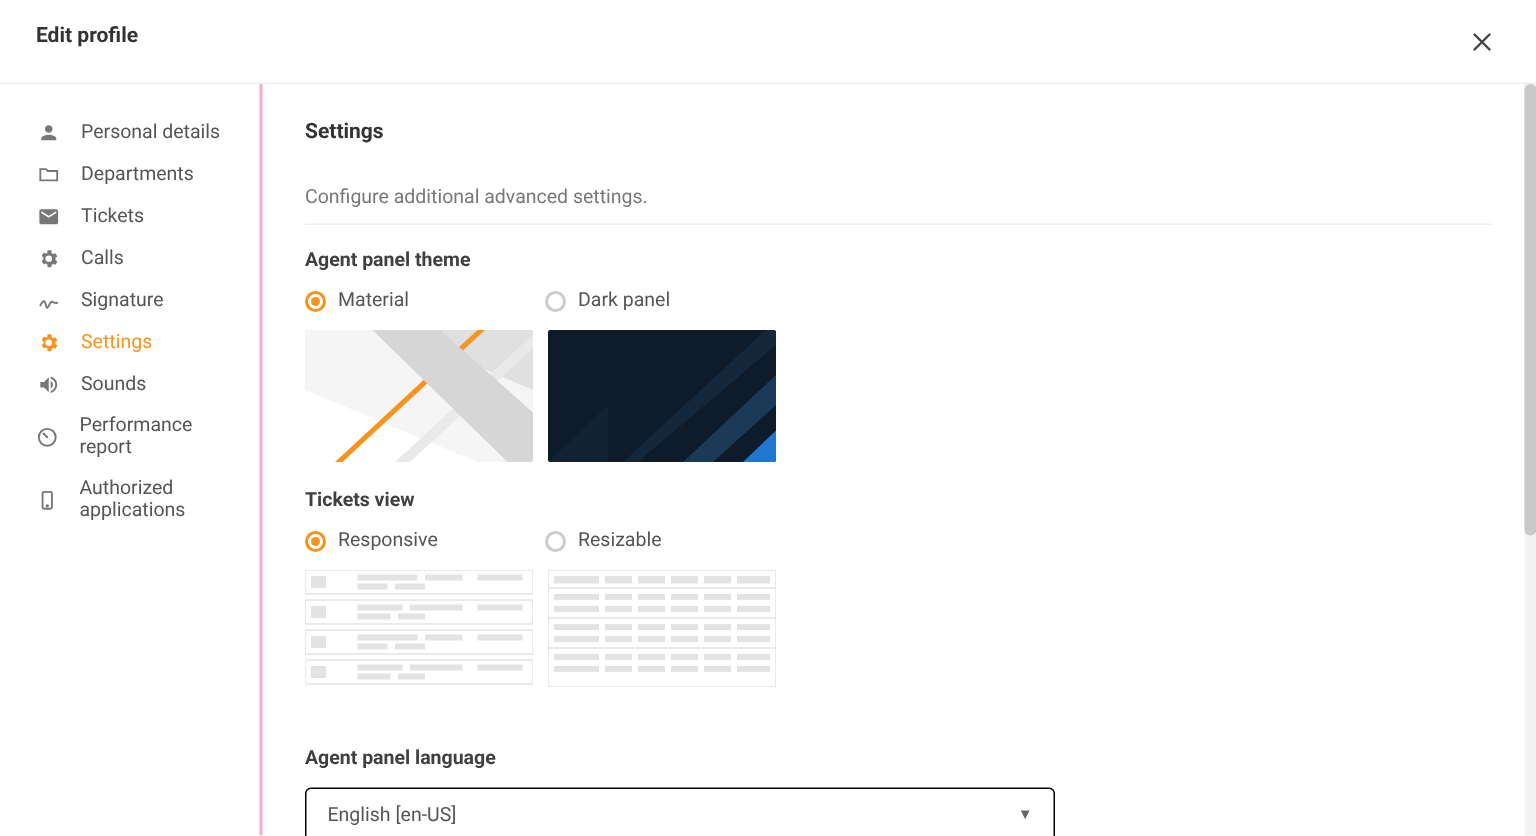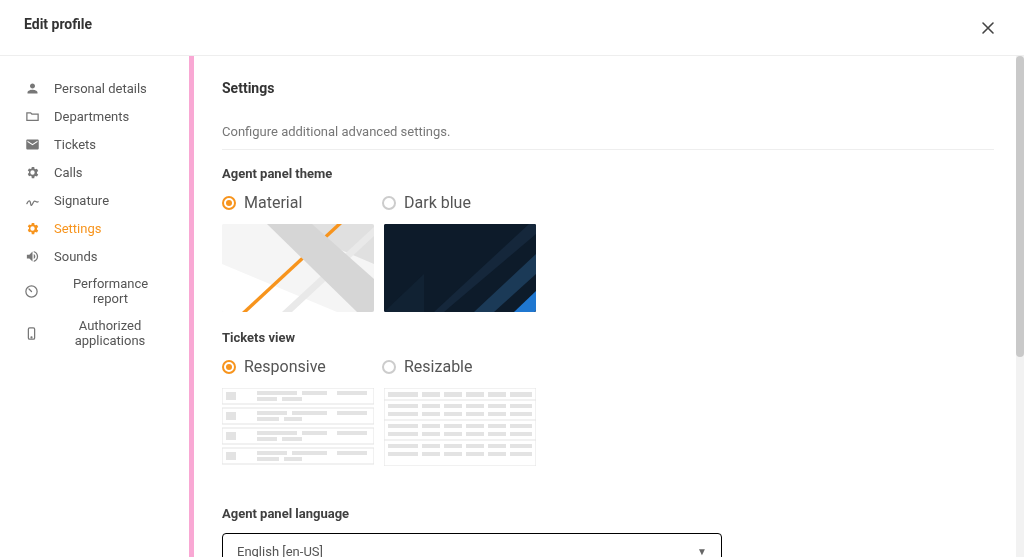--- a/index.html
+++ b/index.html
@@ -36,25 +36,24 @@
     padding: 4px;
     color: #555;
     display: flex;
     align-items: center;
   }
   .modal-body {
     display: flex;
     height: calc(100% - 56px);
   }
   .sidebar {
-    width: 194px;
-    border-right: 5px solid #f9a8d4;
+    width: 175px;
+    border-right: 2px solid #f9a8d4;
     padding: 18px 0;
     flex-shrink: 0;
-    text-align: center;
   }
   .sidebar-item {
     display: flex;
     align-items: center;
     padding: 6px 22px 6px 24px;
     cursor: pointer;
     color: #555;
     gap: 14px;
     font-size: 13px;
   }
@@ -120,21 +119,21 @@
     display: flex;
     gap: 0;
     margin-bottom: 12px;
   }
   .radio-opt {
     display: flex;
     align-items: center;
     gap: 8px;
     width: 160px;
     cursor: pointer;
-    font-size: 16px;
+    font-size: 13px;
     color: #555;
   }
   .radio {
     width: 14px;
     height: 14px;
     border-radius: 50%;
     border: 2px solid #ccc;
     display: flex;
     align-items: center;
     justify-content: center;
@@ -306,21 +305,21 @@
       <hr class="divider">
 
       <div class="field-label" style="margin-top:0">Agent panel theme</div>
       <div class="radio-row">
         <div class="radio-opt">
           <span class="radio selected"></span>
           <span>Material</span>
         </div>
         <div class="radio-opt">
           <span class="radio"></span>
-          <span>Dark blue</span>
+          <span>Dark panel</span>
         </div>
       </div>
       <div class="theme-row">
         <div class="theme-card theme-material">
           <svg width="152" height="88" viewBox="0 0 152 88">
             <rect width="152" height="88" fill="#f5f5f5"></rect>
             <polygon points="0,88 0,40 115,88" fill="#ffffff"></polygon>
             <polygon points="152,0 152,40 58,0" fill="#e0e0e0"></polygon>
             <polygon points="20,88 115,0 120,0 25,88" fill="#f7941d"></polygon>
             <polygon points="60,88 152,3 152,12 70,88" fill="#e9e9e9"></polygon>

